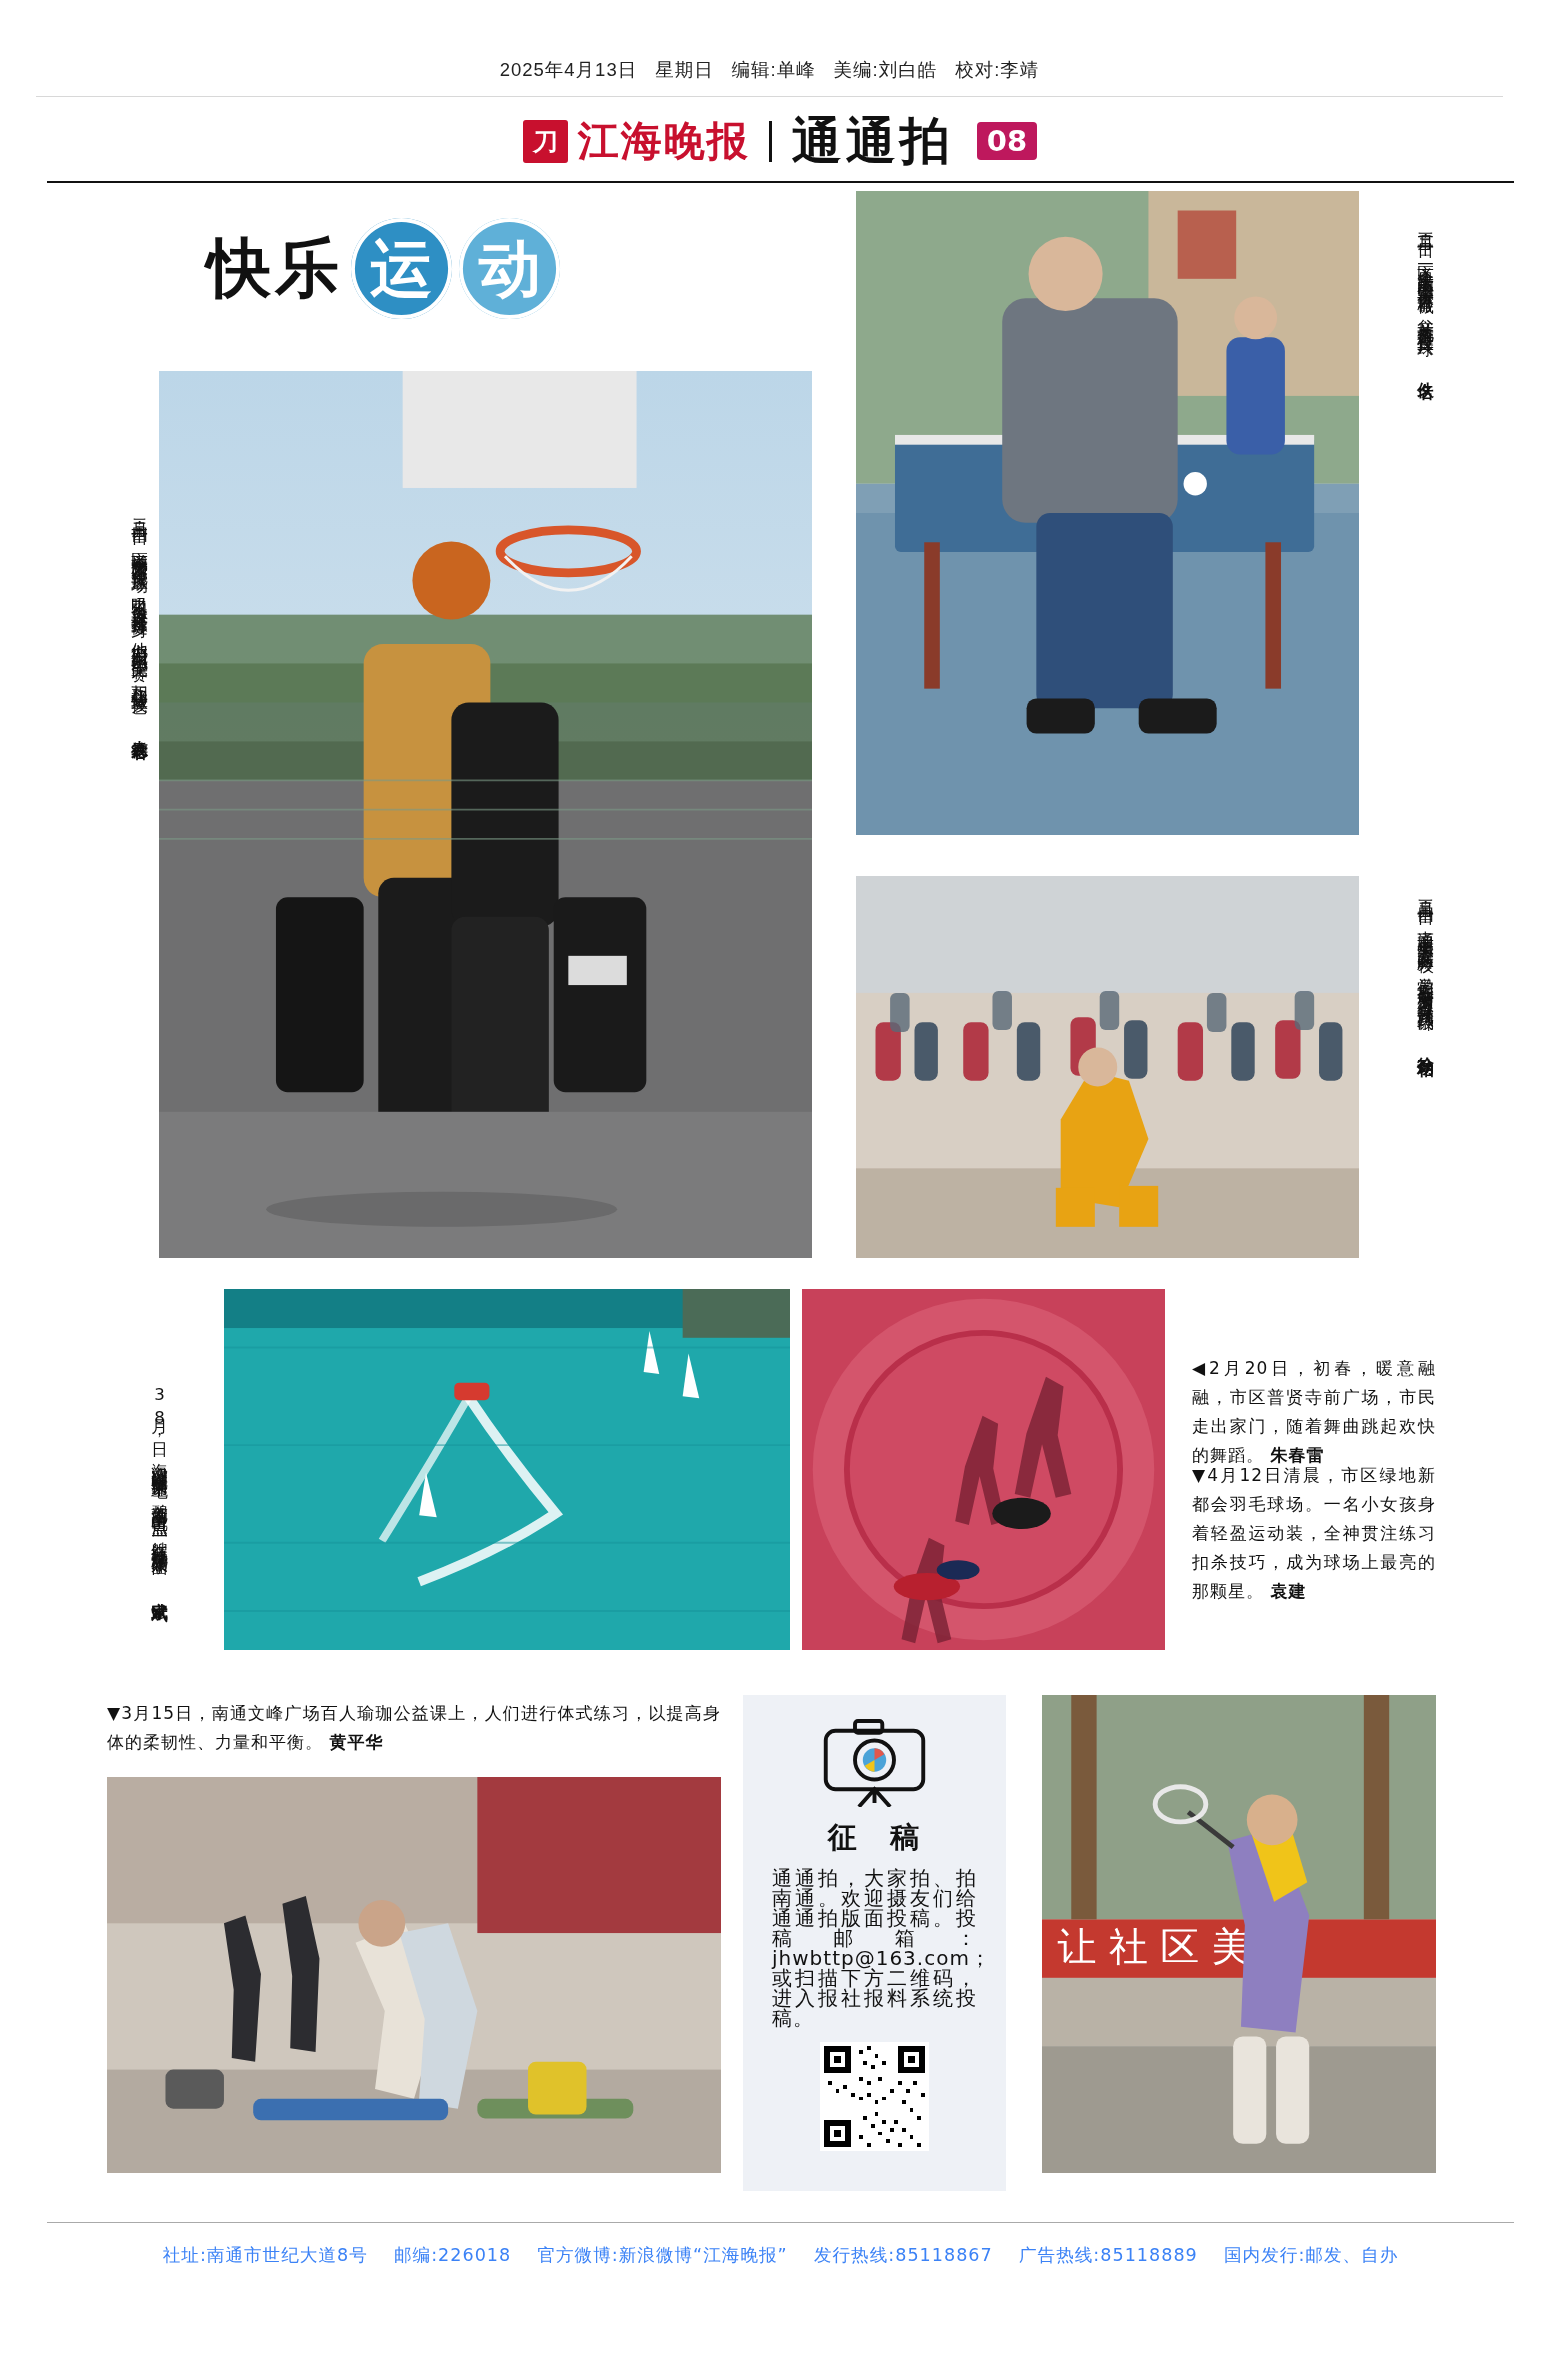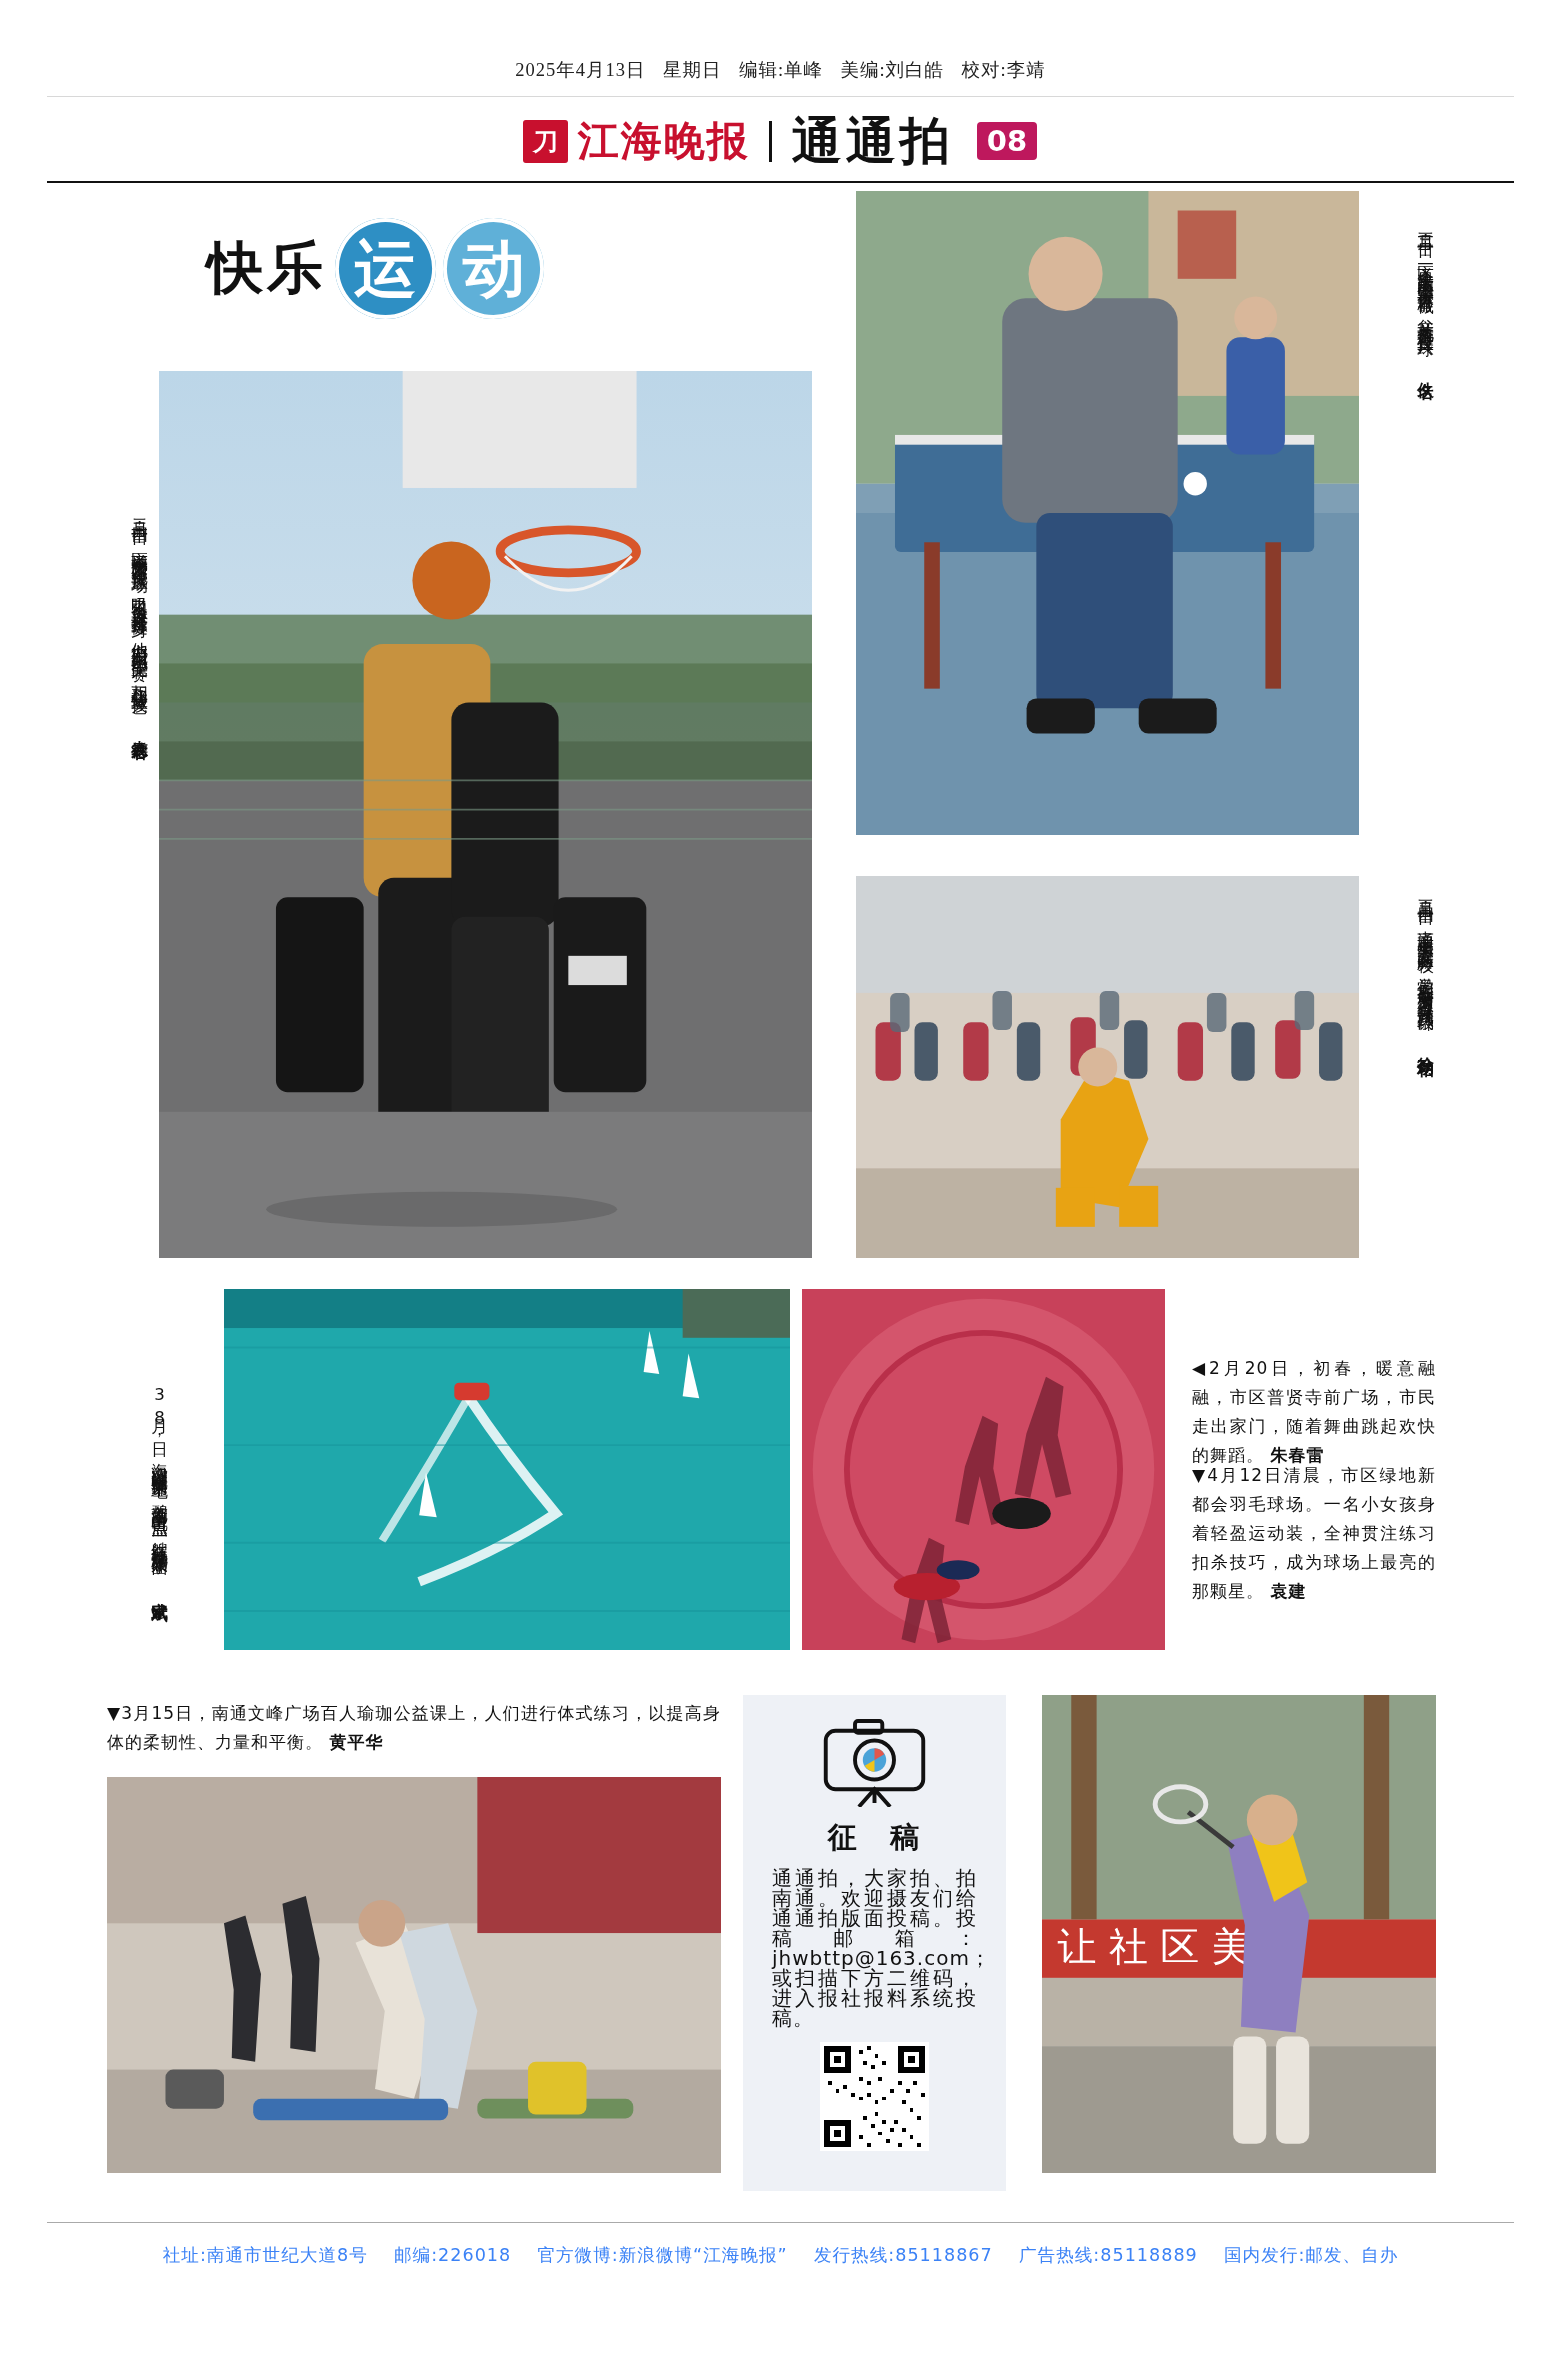--- a/index.html
+++ b/index.html
@@ -10,27 +10,27 @@
     color:#111;
     position:relative;
     overflow:hidden;
   }
   .page{
     position:absolute; left:0; top:0; width:1560px; height:2356px;
     background:#fff;
   }
   
   .topbar{
-    position:absolute; left:47px; top:57px; width:1467px; height:39px;
+    position:absolute; left:36px; top:57px; width:1467px; height:39px;
     border-bottom:1px solid #d8d8d8;
     text-align:center;
     font-size:18.5px;
     letter-spacing:1px;
     color:#222;
-    font-family:Liberation Serif, serif;
+    font-family:Liberation Sans, sans-serif;
   }
   .topbar span{display:inline-block; margin:0 5.9px;}
   .masthead{
     position:absolute; left:0; top:105px; width:1560px; height:72px;
     display:flex; align-items:center; justify-content:center; gap:9.8px;
   }
   .logo-mark{
     width:45px;height:43px;background:#c8102e;border-radius:2.9px;
     display:flex;align-items:center;justify-content:center;
     color:#fff;font-size:25px;font-weight:bold;
@@ -52,21 +52,21 @@
   }
   .rule{
     position:absolute;left:47px;width:1467px;height:2px;background:#111;
   }
   
   .bigtitle{
     position:absolute; left:207px; top:210px; width:517px; height:117px;
     display:flex; align-items:center; gap:7.8px;
   }
   .bigtitle .k{
-    font-size:56px; font-weight:bold; color:#111; letter-spacing:3.9px;
+    font-size:64px; font-weight:bold; color:#111; letter-spacing:3.9px;
     font-family:"DejaVu Sans", sans-serif;
   }
   .circ{
     width:101px;height:101px;border-radius:50%;
     background:#2e8fc4; color:#fff; font-size:62px; font-weight:bold;
     display:flex;align-items:center;justify-content:center;
     font-family:"DejaVu Sans", sans-serif;
     box-shadow:0 0 0 3.9px #fff inset;
   }
   .circ.light{background:#5fb0d8;}

